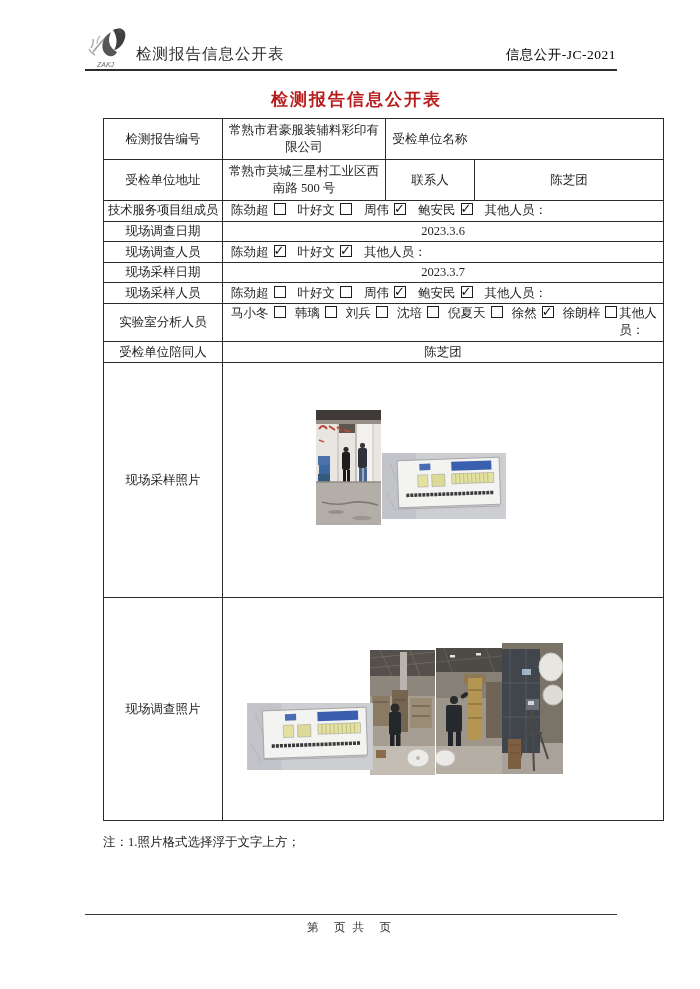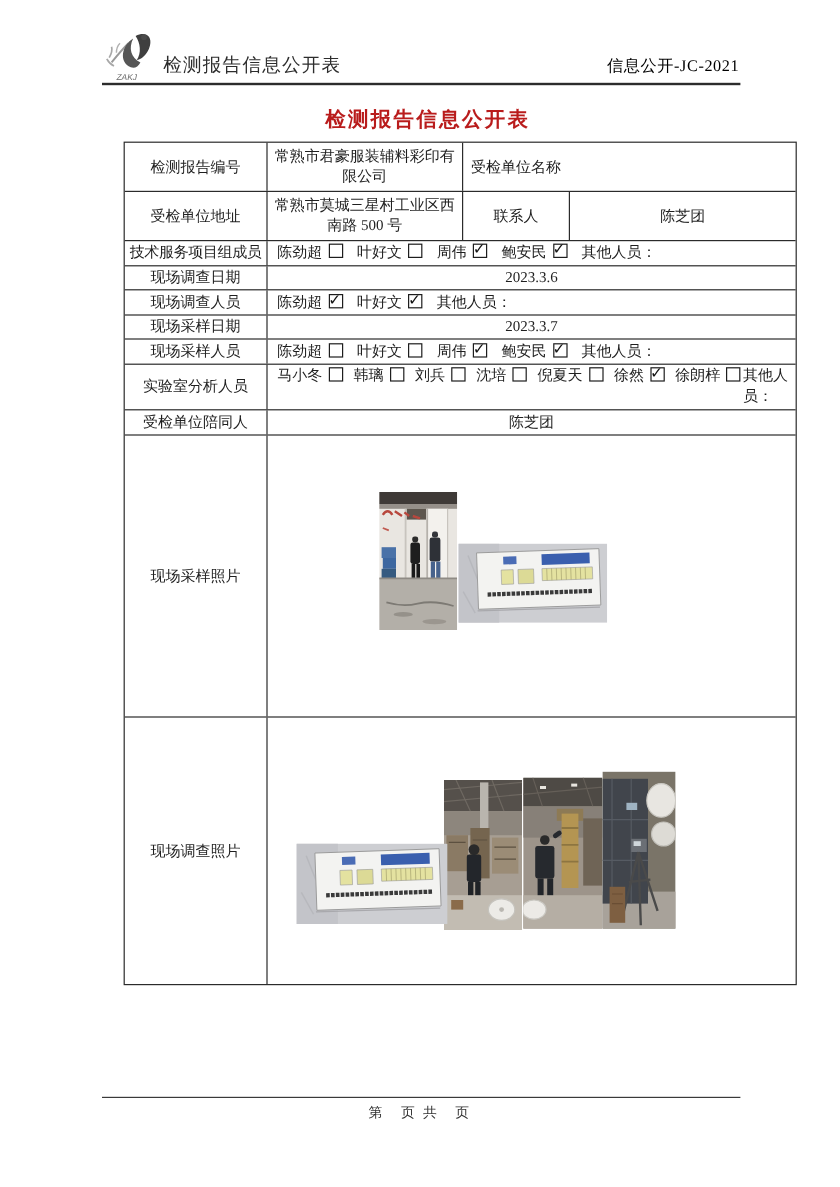--- a/index.html
+++ b/index.html
@@ -268,16 +268,17 @@
       <rect x="38" y="10" width="11" height="6.5" fill="#4a6cb5"></rect>
       <rect x="36" y="21" width="10" height="12" fill="#e4e2a0" stroke="#999" stroke-width="0.5"></rect>
       <rect x="50" y="21" width="13" height="12" fill="#dcda96" stroke="#999" stroke-width="0.5"></rect>
       <rect x="70" y="21" width="42" height="10" fill="#e4e2a0" stroke="#999" stroke-width="0.5"></rect>
       <path d="M74 21 v10 M78 21 v10 M82 21 v10 M86 21 v10 M90 21 v10 M94 21 v10 M98 21 v10 M102 21 v10 M106 21 v10" stroke="#a8a470" stroke-width="0.6"></path>
       <line x1="24" y1="41" x2="112" y2="41" stroke="#3a3a3a" stroke-width="3.5" stroke-dasharray="3 1"></line>
     </g>
     <line x1="16" y1="56" x2="118" y2="53" stroke="#a9a9ad" stroke-width="1"></line>
   </svg>
 
+  <div class="note">注：1.照片格式选择浮于文字上方；</div>
   <div class="frule"></div>
   <div class="footer">第　页 共　页</div>
 
 </div>
 
 </body></html>

